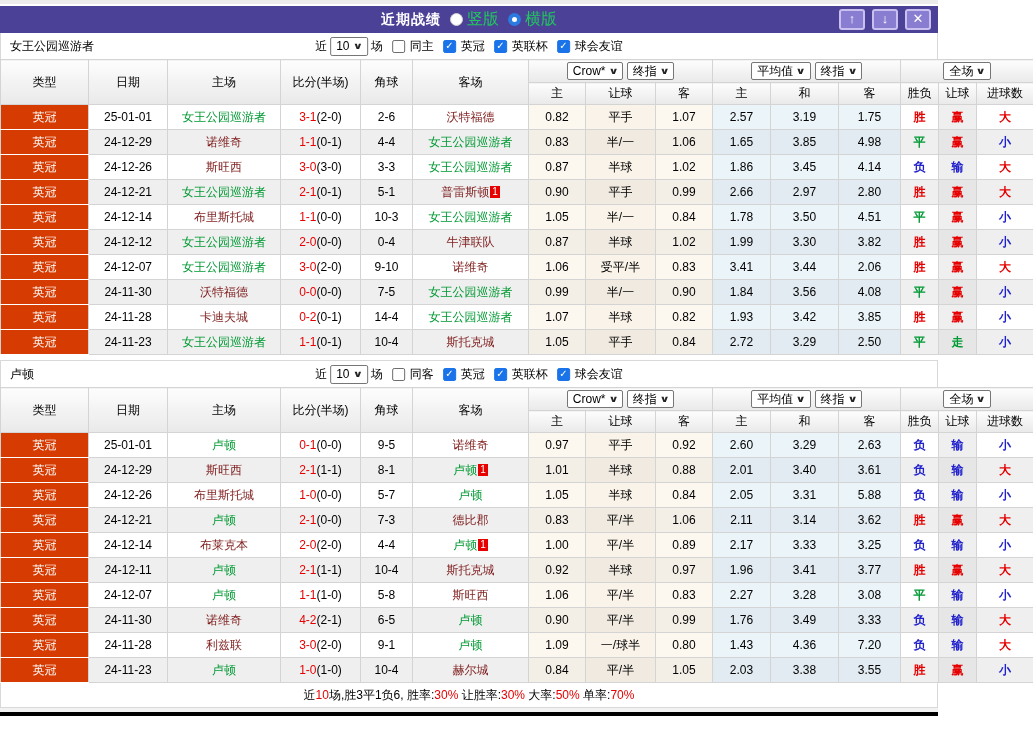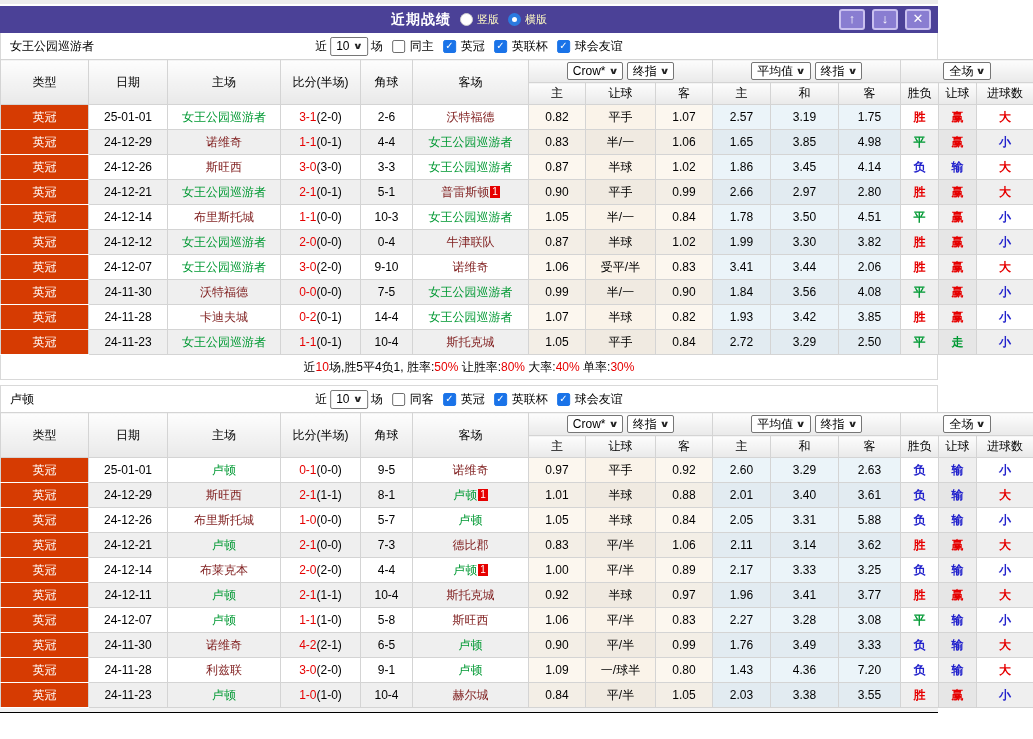--- a/index.html
+++ b/index.html
@@ -1,29 +1,29 @@
 <!DOCTYPE html>
 <html><head>
 <meta charset="utf-8">
 <style>
   * { box-sizing: border-box; margin: 0; padding: 0; }
   html,body { width: 1033px; background: #fff; }
   body { font-family: "Liberation Sans", "DejaVu Sans", sans-serif; font-size: 12px; color: #000; }
-  .page { width: 938px; border-bottom: 1px solid #000000; }
+  .page { width: 938px; border-bottom: 4px solid #000000; }
   .top-strip { height: 6px; background: #ececec; border-bottom: 2px solid #fff; }
   .bottom-strip { height: 4px; background: #f2f2f2; }
 
   
   .titlebar { position: relative; height: 27px; background: #4b4197; display: flex; align-items: center; }
   .title-center { position: absolute; left: 0; right: 0; display: flex; justify-content: center; align-items: center; gap: 9px; color: #fff; }
   .title-text { font-size: 14px; font-weight: bold; letter-spacing: 1px; }
   .radio-wrap { display: inline-flex; align-items: center; gap: 4px; cursor: pointer; }
   .radio { width: 13px; height: 13px; border-radius: 50%; background: #fff; border: 1px solid #cfcfcf; display: inline-block; }
   .radio.on { border: 4px solid #2a7ae0; }
-  .radio-label { color: #fef9c3; font-size: 11px; }
+  .radio-label { color: #22c55e; font-size: 16px; }
   .title-buttons { position: absolute; right: 7px; display: flex; gap: 7px; }
   .tb-btn { width: 26px; height: 21px; background: #897dd1; border: 2px solid #c9c0ef; border-radius: 3px; color: #fff; font-weight: bold; font-size: 13px; line-height: 16px; text-align: center; cursor: pointer; }
 
   
   .section { background: #fff; }
   .section + .section { margin-top: 5px; border-top: 1px solid #d9d9d9; }
   .section-bar { position: relative; height: 26px; display: flex; align-items: center; border-left: 1px solid #d9d9d9; border-right: 1px solid #d9d9d9; }
   .team-title { padding-left: 9px; font-size: 12px; color: #000; }
   .controls { position: absolute; left: 50%; transform: translateX(-50%); display: flex; align-items: center; gap: 3px; white-space: nowrap; }
   .ctl-select { display: inline-flex; align-items: center; gap: 5px; border: 1px solid #767676; border-radius: 2px; background: #fff; padding: 1px 5px; height: 19px; cursor: pointer; }
@@ -342,21 +342,20 @@
             <td class="td-odds crow">0.84</td>
             <td class="td-odds avg">2.72</td>
             <td class="td-odds avg">3.29</td>
             <td class="td-odds avg">2.50</td>
             <td class="td-res" style="color: rgb(0, 153, 51);">平</td>
             <td class="td-res res-mid" style="color: rgb(0, 153, 51);">走</td>
             <td class="td-res" style="color: rgb(34, 34, 204);">小</td>
           </tr>
         </tbody>
     </table>
-    <div class="summary"><span>近</span><span class="c-red">10</span><span>场,胜5平4负1, 胜率:</span><span class="c-red">50%</span><span> 让胜率:</span><span class="c-red">80%</span><span> 大率:</span><span class="c-red">40%</span><span> 单率:</span><span class="c-red">30%</span></div>
   </div>
 
   <div class="section">
     <div class="section-bar">
       <span class="team-title">卢顿</span>
       <span class="controls">
         <span>近</span>
         <span class="ctl-select">
           <span>10</span>
           <span class="chev">∨</span>
@@ -608,16 +607,17 @@
             <td class="td-odds crow">1.05</td>
             <td class="td-odds avg">2.03</td>
             <td class="td-odds avg">3.38</td>
             <td class="td-odds avg">3.55</td>
             <td class="td-res" style="color: rgb(230, 0, 0);">胜</td>
             <td class="td-res res-mid" style="color: rgb(230, 0, 0);">赢</td>
             <td class="td-res" style="color: rgb(34, 34, 204);">小</td>
           </tr>
         </tbody>
     </table>
+    <div class="summary"><span>近</span><span class="c-red">10</span><span>场,胜3平1负6, 胜率:</span><span class="c-red">30%</span><span> 让胜率:</span><span class="c-red">30%</span><span> 大率:</span><span class="c-red">50%</span><span> 单率:</span><span class="c-red">70%</span></div>
   </div>
 
   <div class="bottom-strip"></div>
 </div>
 
 </body></html>

